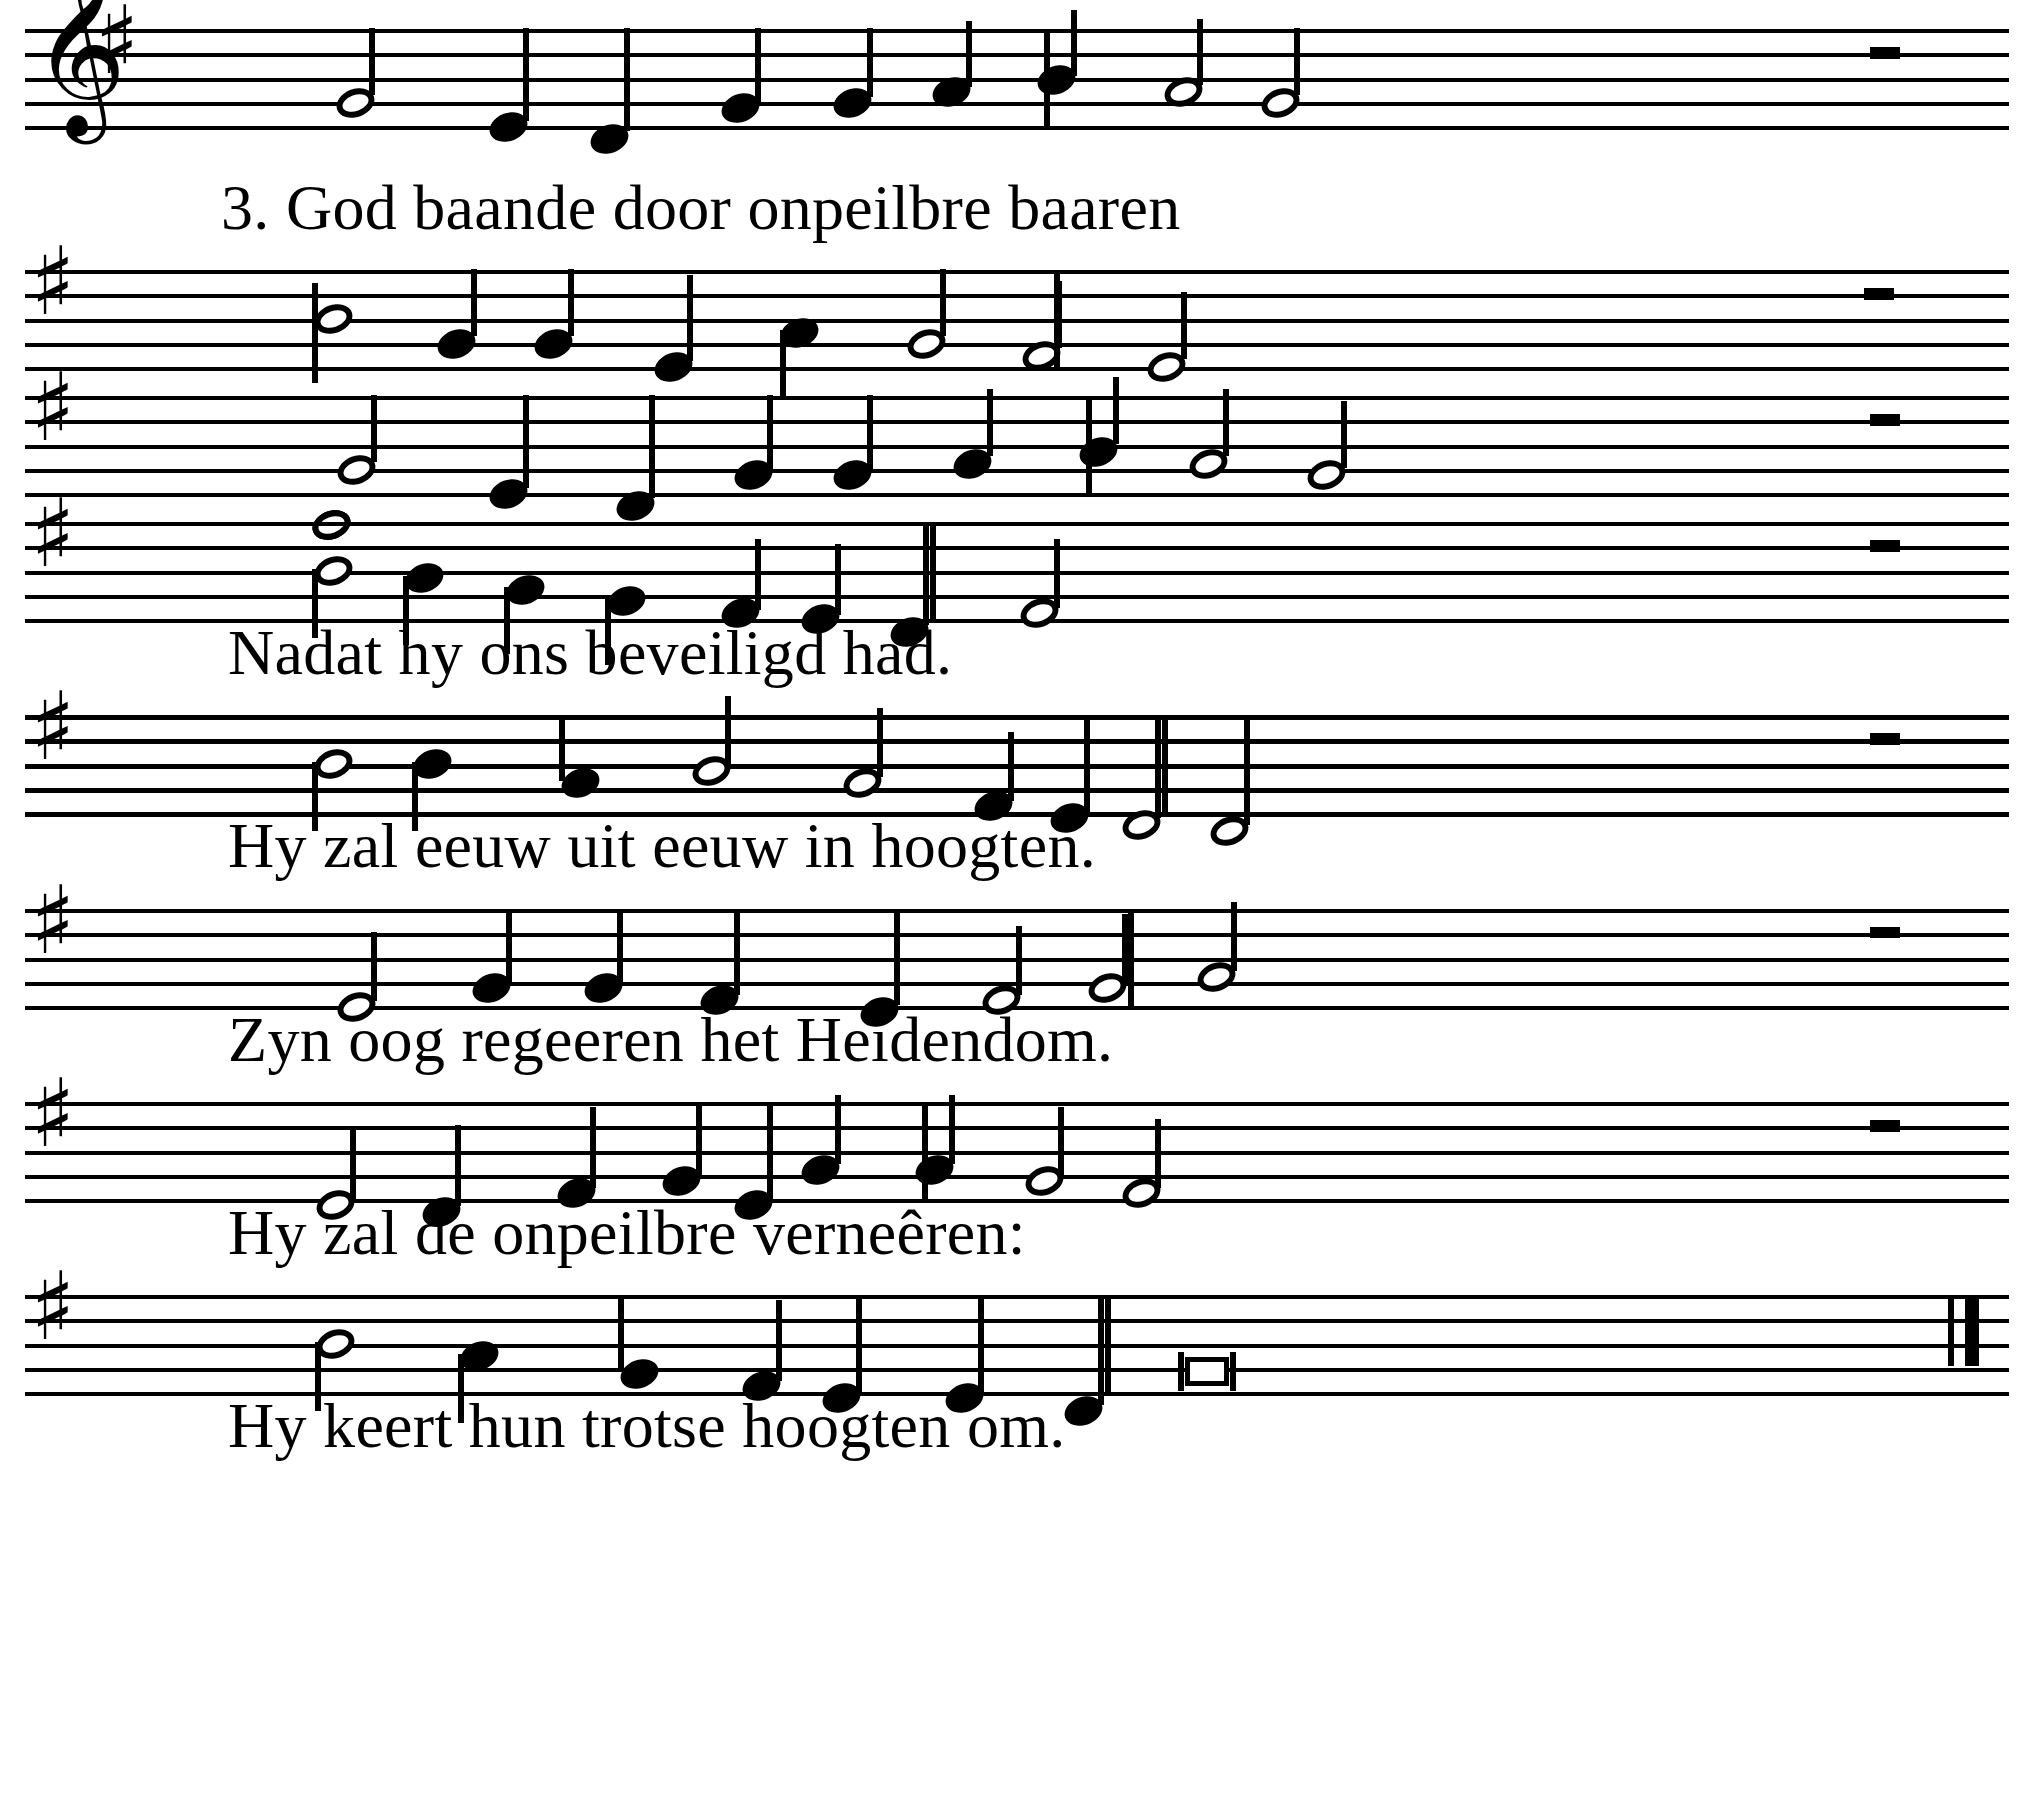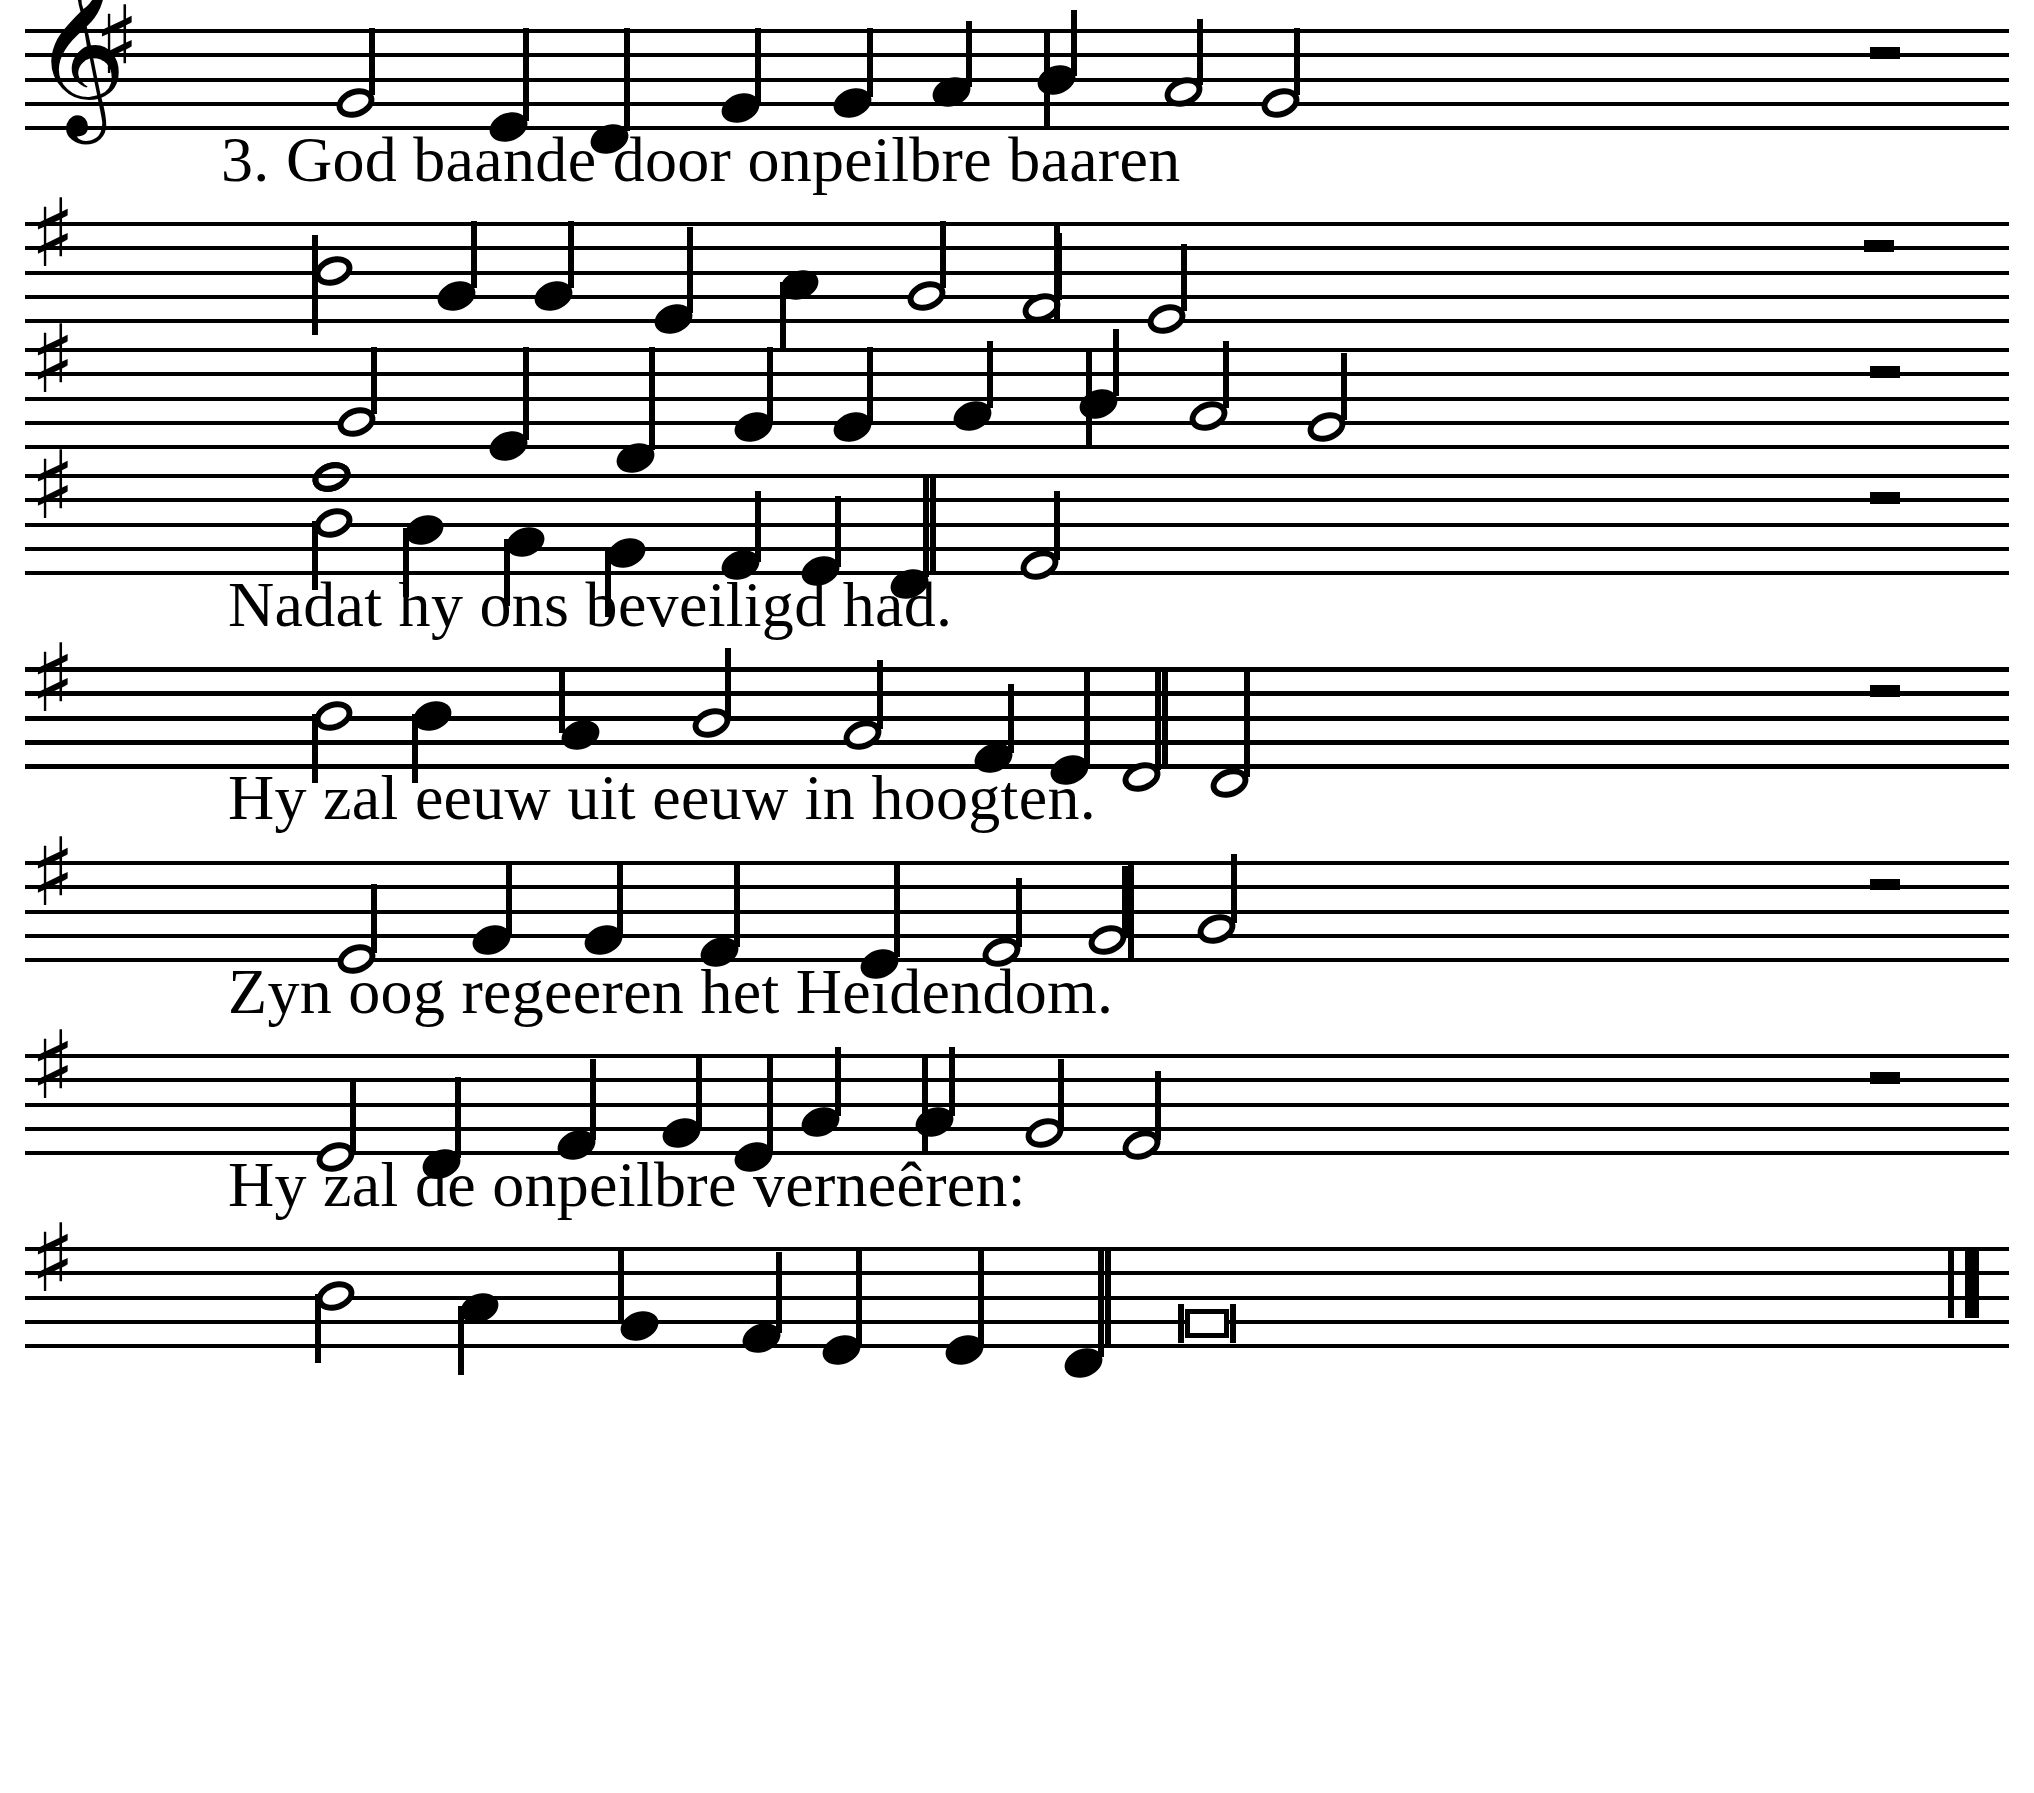--- a/index.html
+++ b/index.html
@@ -101,20 +101,21 @@
   }
   .lyric {
     font-size: 64px;
     line-height: 1.05;
     padding-left: 228px;
     letter-spacing: 0.3px;
     white-space: nowrap;
   }
   .lyric.first {
     padding-left: 221px;
+    margin-top: 48px;
   }
   .double-whole {
     position: absolute;
     width: 44px;
     height: 29px;
     border: 5.9px solid #000;
     box-sizing: border-box;
     background: #fff;
   }
   .double-whole::before, .double-whole::after {
@@ -470,16 +471,17 @@
       <div class="stem" style="left:1098px;top:29px;height:110px"></div>
       <div class="barline" style="left:1105px;top:29px;height:98px"></div>
 
       <div class="double-whole" style="left:1185px;top:91px"></div>
 
       <div class="endbar" style="left:1948px;width:34px">
         <b style="left:0;width:5.9px"></b>
         <b style="left:17px;width:13.5px"></b>
       </div>
     </div>
+    <div class="lyric">Hy keert hun trotse hoogten om.</div>
   </div>
 
 </div>
 
 
 </body></html>

